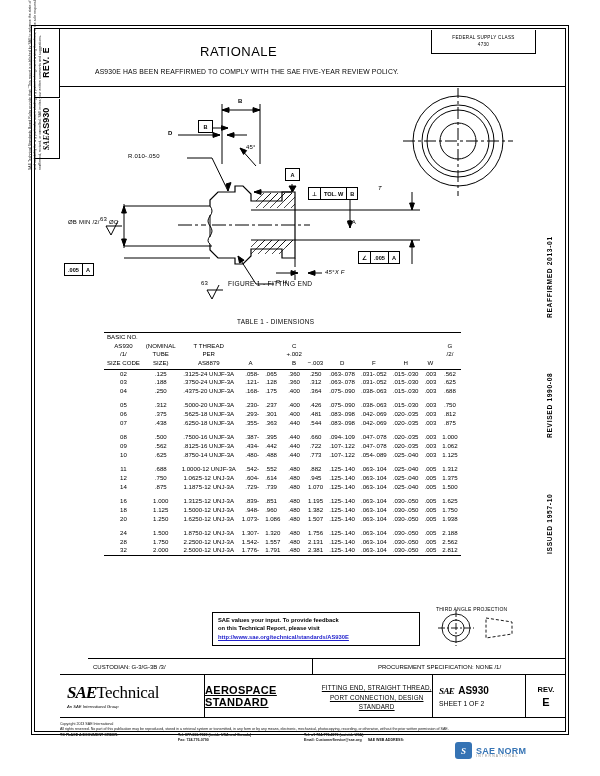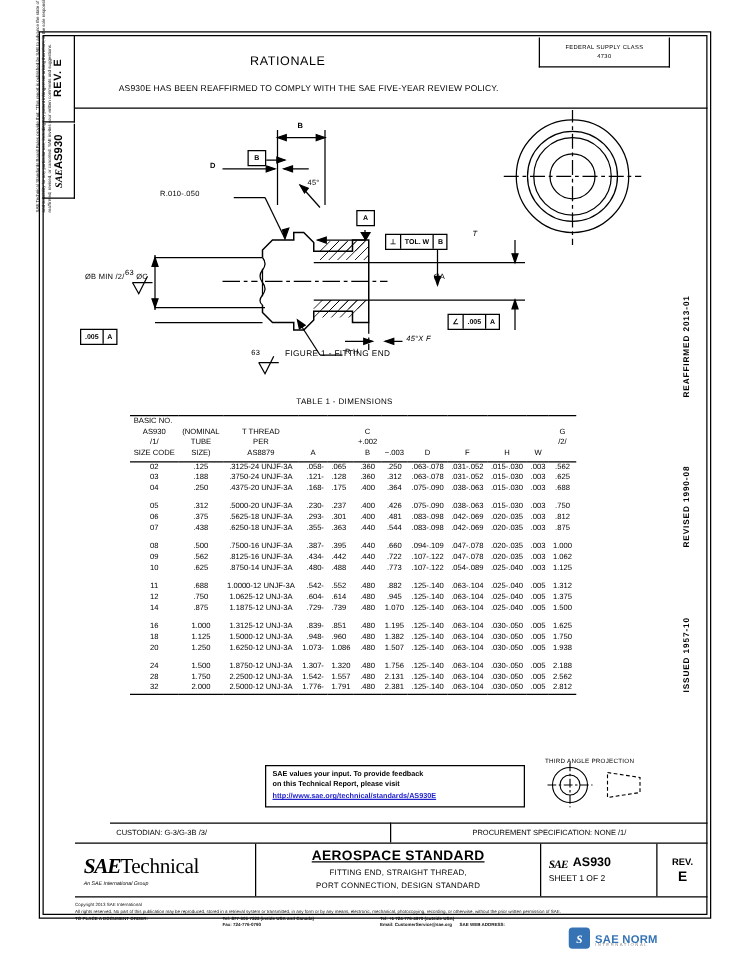--- a/index.html
+++ b/index.html
@@ -21,21 +21,21 @@
 
   
   .ldisc{position:absolute;left:28px;top:170px;width:330px;height:22px;transform:rotate(-90deg);transform-origin:0 0;
          font-size:3.5px;line-height:1.45;color:#111;letter-spacing:.02px;}
 
   
   .rdates{position:absolute;left:540px;top:330px;width:300px;height:24px;}
   .rdate{position:absolute;transform:rotate(-90deg);transform-origin:left top;white-space:nowrap;font-size:6.6px;font-weight:bold;letter-spacing:.7px;}
 
   
-  .rat-title{position:absolute;left:200px;top:44px;font-size:10px;letter-spacing:.5px;}
+  .rat-title{position:absolute;left:200px;top:44px;font-size:13px;letter-spacing:.5px;}
   .rat-body{position:absolute;left:95px;top:68px;font-size:6.8px;letter-spacing:.15px;}
   .fsc{position:absolute;left:431px;top:30px;width:105px;height:24px;border:1px solid #000;border-top:none;box-sizing:border-box;
        display:flex;flex-direction:column;align-items:center;justify-content:center;font-size:4.6px;line-height:1.5;letter-spacing:.3px;}
   .hrule1{position:absolute;left:60px;top:86px;width:506px;height:0;border-top:1.1px solid #000;}
 
   
   .draw{position:absolute;left:60px;top:88px;width:506px;height:222px;}
   .draw svg{position:absolute;left:0;top:0;}
   .lbl{position:absolute;font-size:6px;white-space:nowrap;letter-spacing:.2px;}
   .lbl.b{font-weight:bold;}
@@ -73,21 +73,21 @@
   .tb-cust{position:absolute;left:88px;top:658px;width:225px;height:16px;border-top:1.1px solid #000;border-right:1.1px solid #000;box-sizing:border-box;
            display:flex;align-items:center;padding-left:5px;font-size:6px;}
   .tb-proc{position:absolute;left:313px;top:658px;width:253px;height:16px;border-top:1.1px solid #000;box-sizing:border-box;
            display:flex;align-items:center;justify-content:center;font-size:6px;}
   .tb-main{position:absolute;left:60px;top:674px;width:506px;height:44px;border-top:1.4px solid #000;border-bottom:1.4px solid #000;box-sizing:border-box;display:flex;}
   .tb-logo{width:145px;border-right:1.3px solid #000;box-sizing:border-box;display:flex;flex-direction:column;justify-content:center;padding-left:7px;}
   .tb-logo .l1{display:flex;align-items:baseline;}
   .tb-logo .sae{font-family:"Liberation Serif",serif;font-weight:bold;font-style:italic;font-size:17px;letter-spacing:-1px;}
   .tb-logo .aero{font-family:"Liberation Serif",serif;font-size:17px;letter-spacing:-.3px;}
   .tb-logo .l2{font-size:4.2px;font-style:italic;margin-top:1px;}
-  .tb-desc{flex:1;border-right:1.3px solid #000;box-sizing:border-box;display:flex;flex-direction:column;align-items:center;justify-content:center;}
+  .tb-desc{flex:1;border-right:1.3px solid #000;box-sizing:border-box;display:flex;flex-direction:row;align-items:center;justify-content:center;text-decoration:underline;}
   .tb-desc .h{font-size:11px;font-weight:bold;text-decoration:underline;letter-spacing:.3px;}
   .tb-desc .s{font-size:6.3px;line-height:1.5;text-align:center;margin-top:3px;letter-spacing:.2px;}
   .tb-doc{width:93px;border-right:1.3px solid #000;box-sizing:border-box;display:flex;flex-direction:column;justify-content:center;padding-left:6px;}
   .tb-doc .d1{display:flex;align-items:center;gap:4px;}
   .tb-doc .minisae{font-family:"Liberation Serif",serif;font-weight:bold;font-style:italic;font-size:9px;letter-spacing:-.6px;}
   .tb-doc .num{font-size:10px;font-weight:bold;}
   .tb-doc .sheet{font-size:6.8px;margin-top:4px;}
   .tb-rev{width:40px;box-sizing:border-box;display:flex;flex-direction:column;align-items:center;justify-content:center;}
   .tb-rev .r1{font-size:7.5px;font-weight:bold;}
   .tb-rev .r2{font-size:11px;font-weight:bold;margin-top:2px;}

